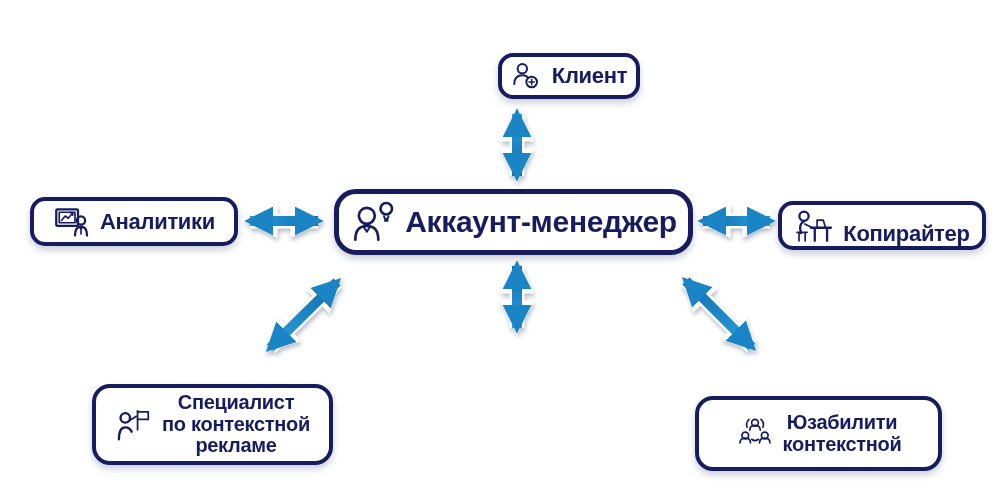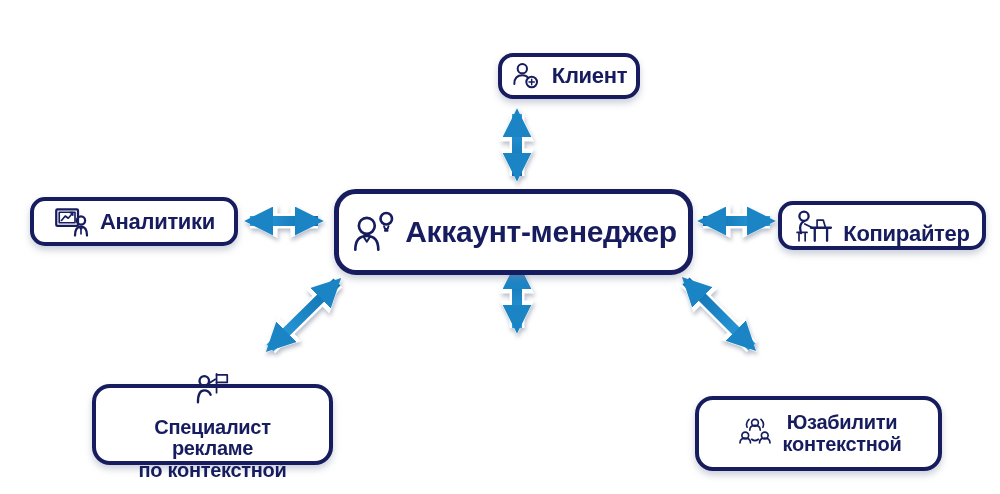--- a/index.html
+++ b/index.html
@@ -106,21 +106,21 @@
   <div class="node" style="left:450px;top:53px;width:142px;height:46px;margin-left:48px;">
     <svg class="icon" width="32" height="32" viewBox="0 0 48 48">
       <circle class="s" cx="17" cy="13" r="7"></circle>
       <path class="s" d="M5 36 C5 26 11 23 17 23 C21 23 24 24.5 26 27"></path>
       <circle class="s" cx="31" cy="33" r="8"></circle>
       <path class="s thin" d="M31 29 v8 M27 33 h8"></path>
     </svg>
     <span class="label">Клиент</span>
   </div>
 
-  <div class="node center" style="left:334px;top:189px;width:359px;height:86px;">
+  <div class="node center" style="left:334px;top:189px;width:359px;height:66px;">
     <svg class="icon" width="46" height="44" viewBox="0 0 52 48">
       <circle class="s" cx="19" cy="17" r="9"></circle>
       <path class="s" d="M6 44 C6 32 12 28.5 19 28.5 C26 28.5 32 32 32 44"></path>
       <path class="s thin" d="M15.5 29.5 L19 35 L22.5 29.5"></path>
       <circle class="s" cx="41" cy="9" r="6.5"></circle>
       <path class="s thin" d="M38.5 17.5 l1 3 h3 l1 -3 M39.5 22.5 h3"></path>
     </svg>
     <span class="label">Аккаунт-менеджер</span>
   </div>
 
@@ -142,32 +142,32 @@
       <path class="s" d="M13 16.5 C8.5 18.5 7 24 8.5 29 L9 32"></path>
       <path class="s thin" d="M14 20 L24 25"></path>
       <path class="s thin" d="M4 31 h13 M6.5 31 v11 M14.5 31 v11"></path>
       <path class="s" d="M22 25 h26 M27 25 v17 M43 25 v17"></path>
       <path class="s thin" d="M30 15 h8 l3 10 h-11 z"></path>
     </svg>
     <span class="label">Копирайтер</span>
   </div>
 
 
-  <div class="node multiline" style="left:92px;top:384px;width:241px;height:81px;border-radius:18px;flex-direction:column;">
+  <div class="node multiline" style="left:92px;top:384px;width:241px;height:81px;border-radius:18px;">
     <svg class="icon" width="38" height="40" viewBox="0 0 48 48">
       <circle class="s" cx="13" cy="15" r="6"></circle>
       <path class="s" d="M5 42 C5 31 9 27 13 27 C16.5 27 19.5 29 21 32.5"></path>
       <path class="s thin" d="M16 20 L27 13"></path>
       <path class="s thin" d="M28.5 6 V30"></path>
       <path class="s thin" d="M28.5 7.5 H42 V17 H28.5"></path>
     </svg>
     <span class="label">
         <span>Специалист</span>
+        <span>по контекстной</span>
         <span>рекламе</span>
-        <span>по контекстной</span>
       </span>
   </div>
 
   <div class="node multiline" style="left:695px;top:388px;width:247px;height:75px;border-radius:18px;margin-top:8px;">
     <svg class="icon" width="38" height="36" viewBox="0 0 48 48">
       <circle class="s thin" cx="24" cy="9" r="4.5"></circle>
       <path class="s thin" d="M17 19 C17 13.5 20 12.5 24 12.5 C28 12.5 31 13.5 31 19"></path>
       <path class="s thin" d="M13.5 15 Q11 9 16 4.5 M34.5 15 Q37 9 32 4.5"></path>
       <circle class="s thin" cx="11" cy="26" r="4.5"></circle>
       <path class="s thin" d="M4 36 C4 30.5 7 29.5 11 29.5 C15 29.5 18 30.5 18 36"></path>

